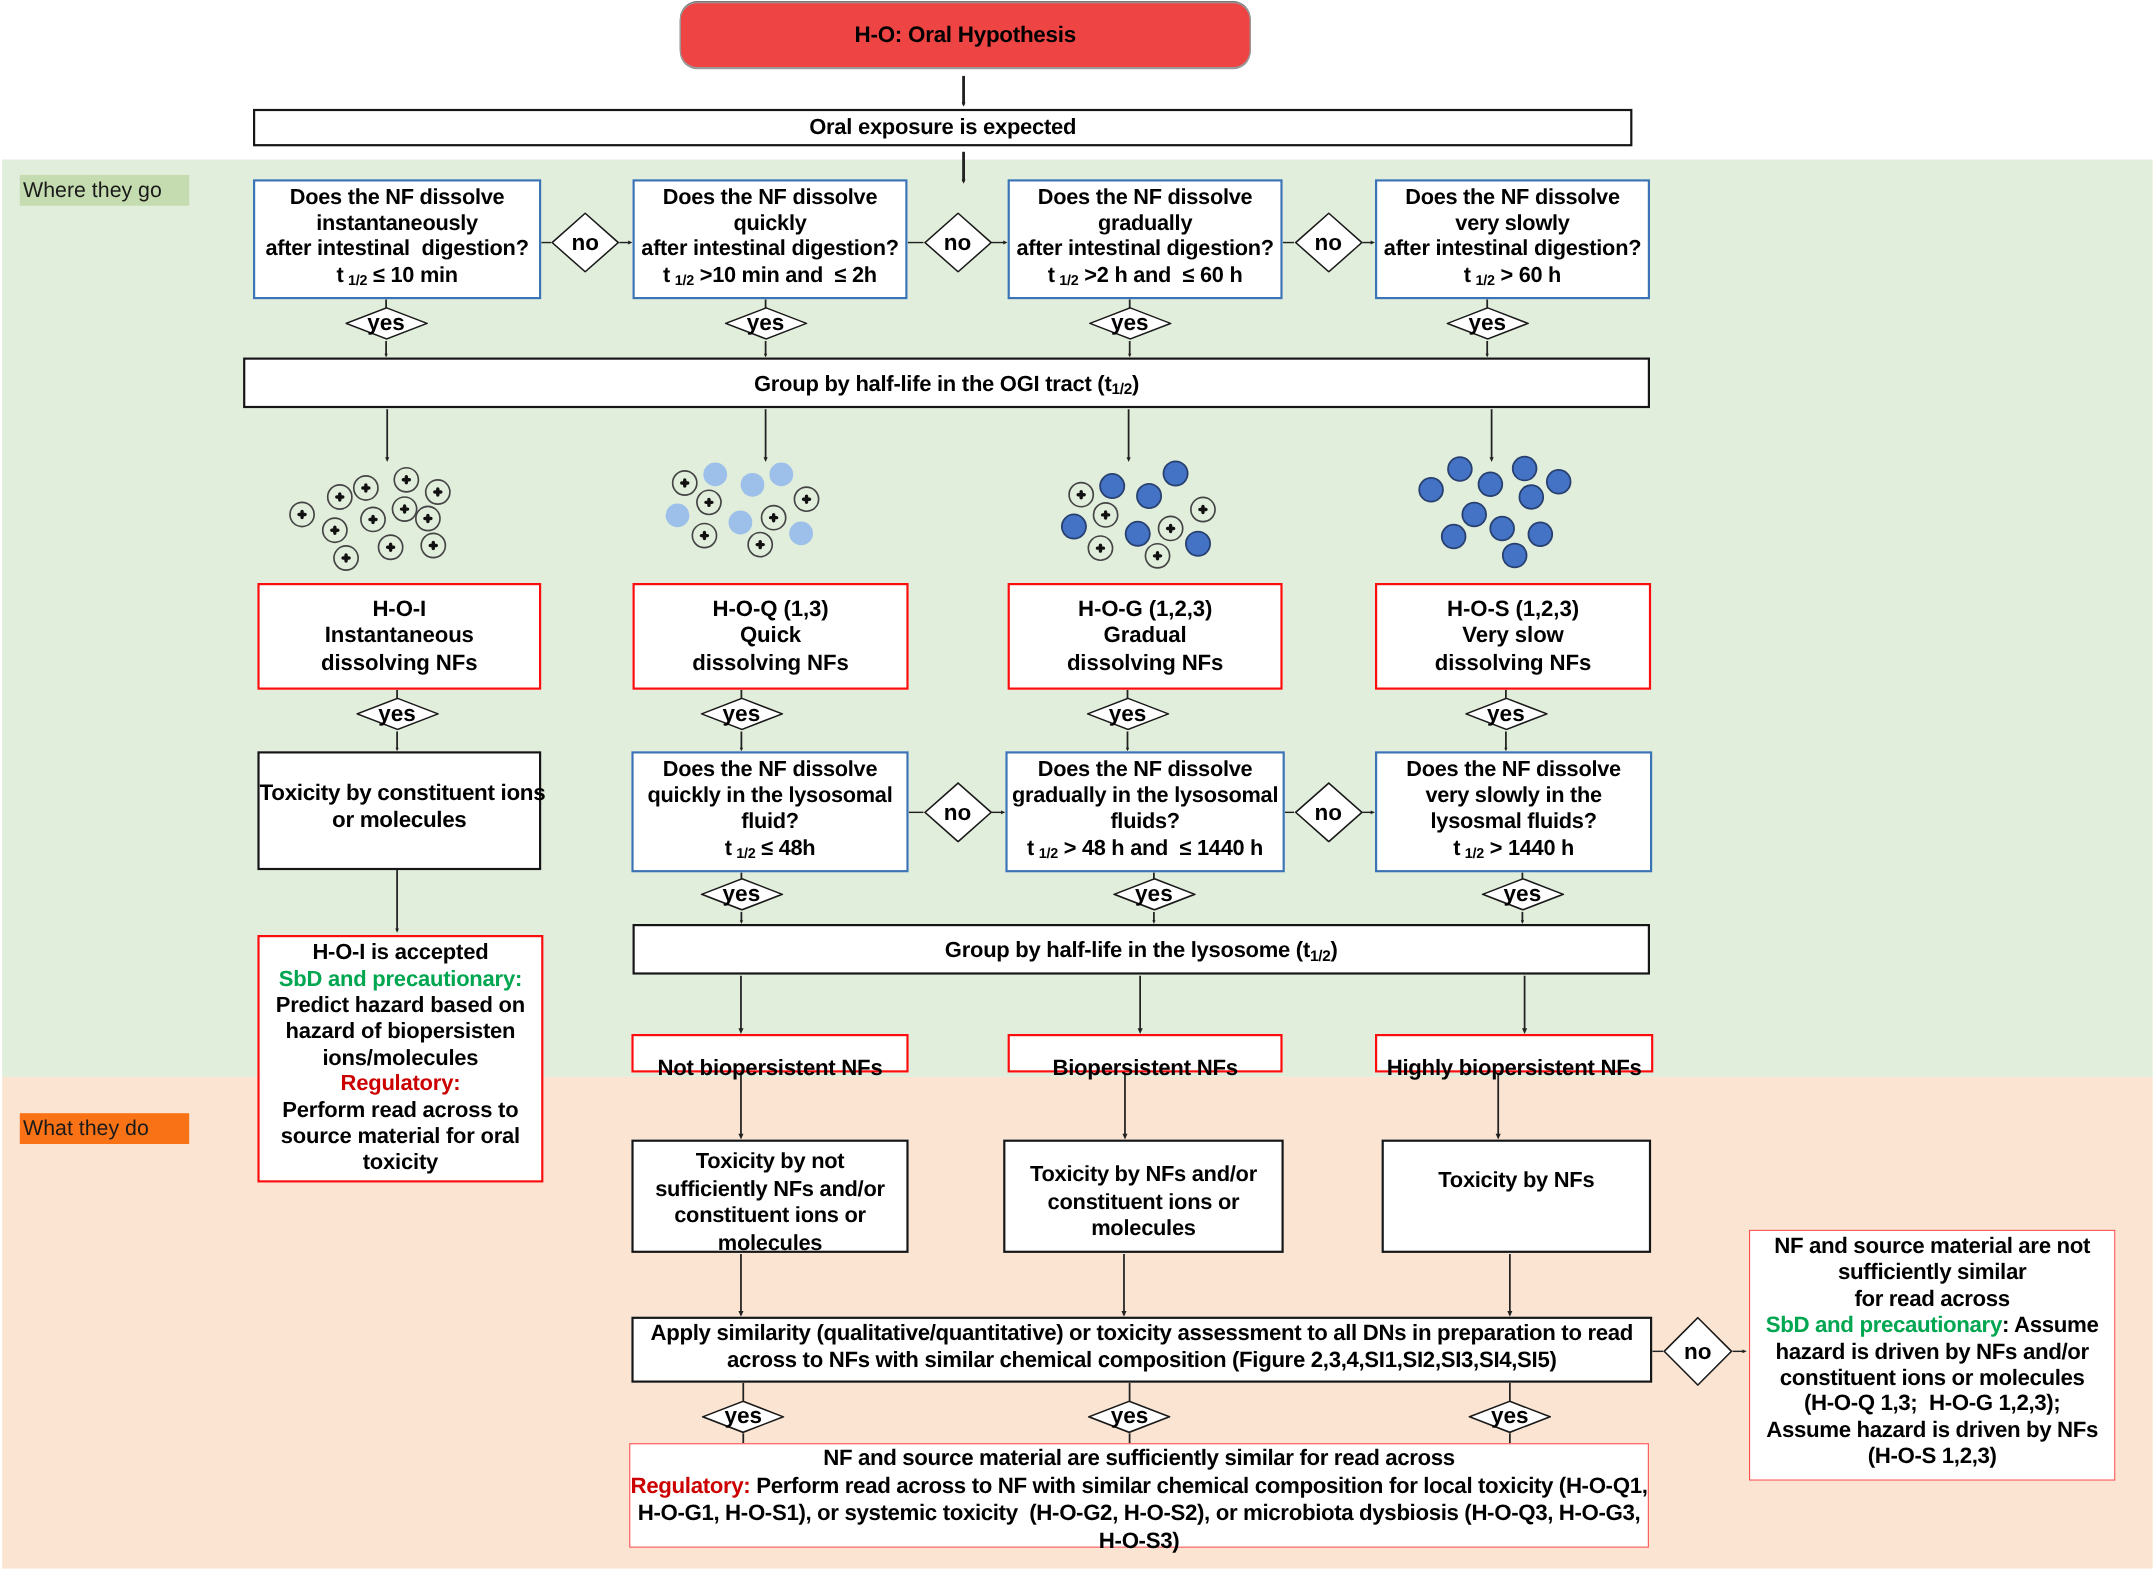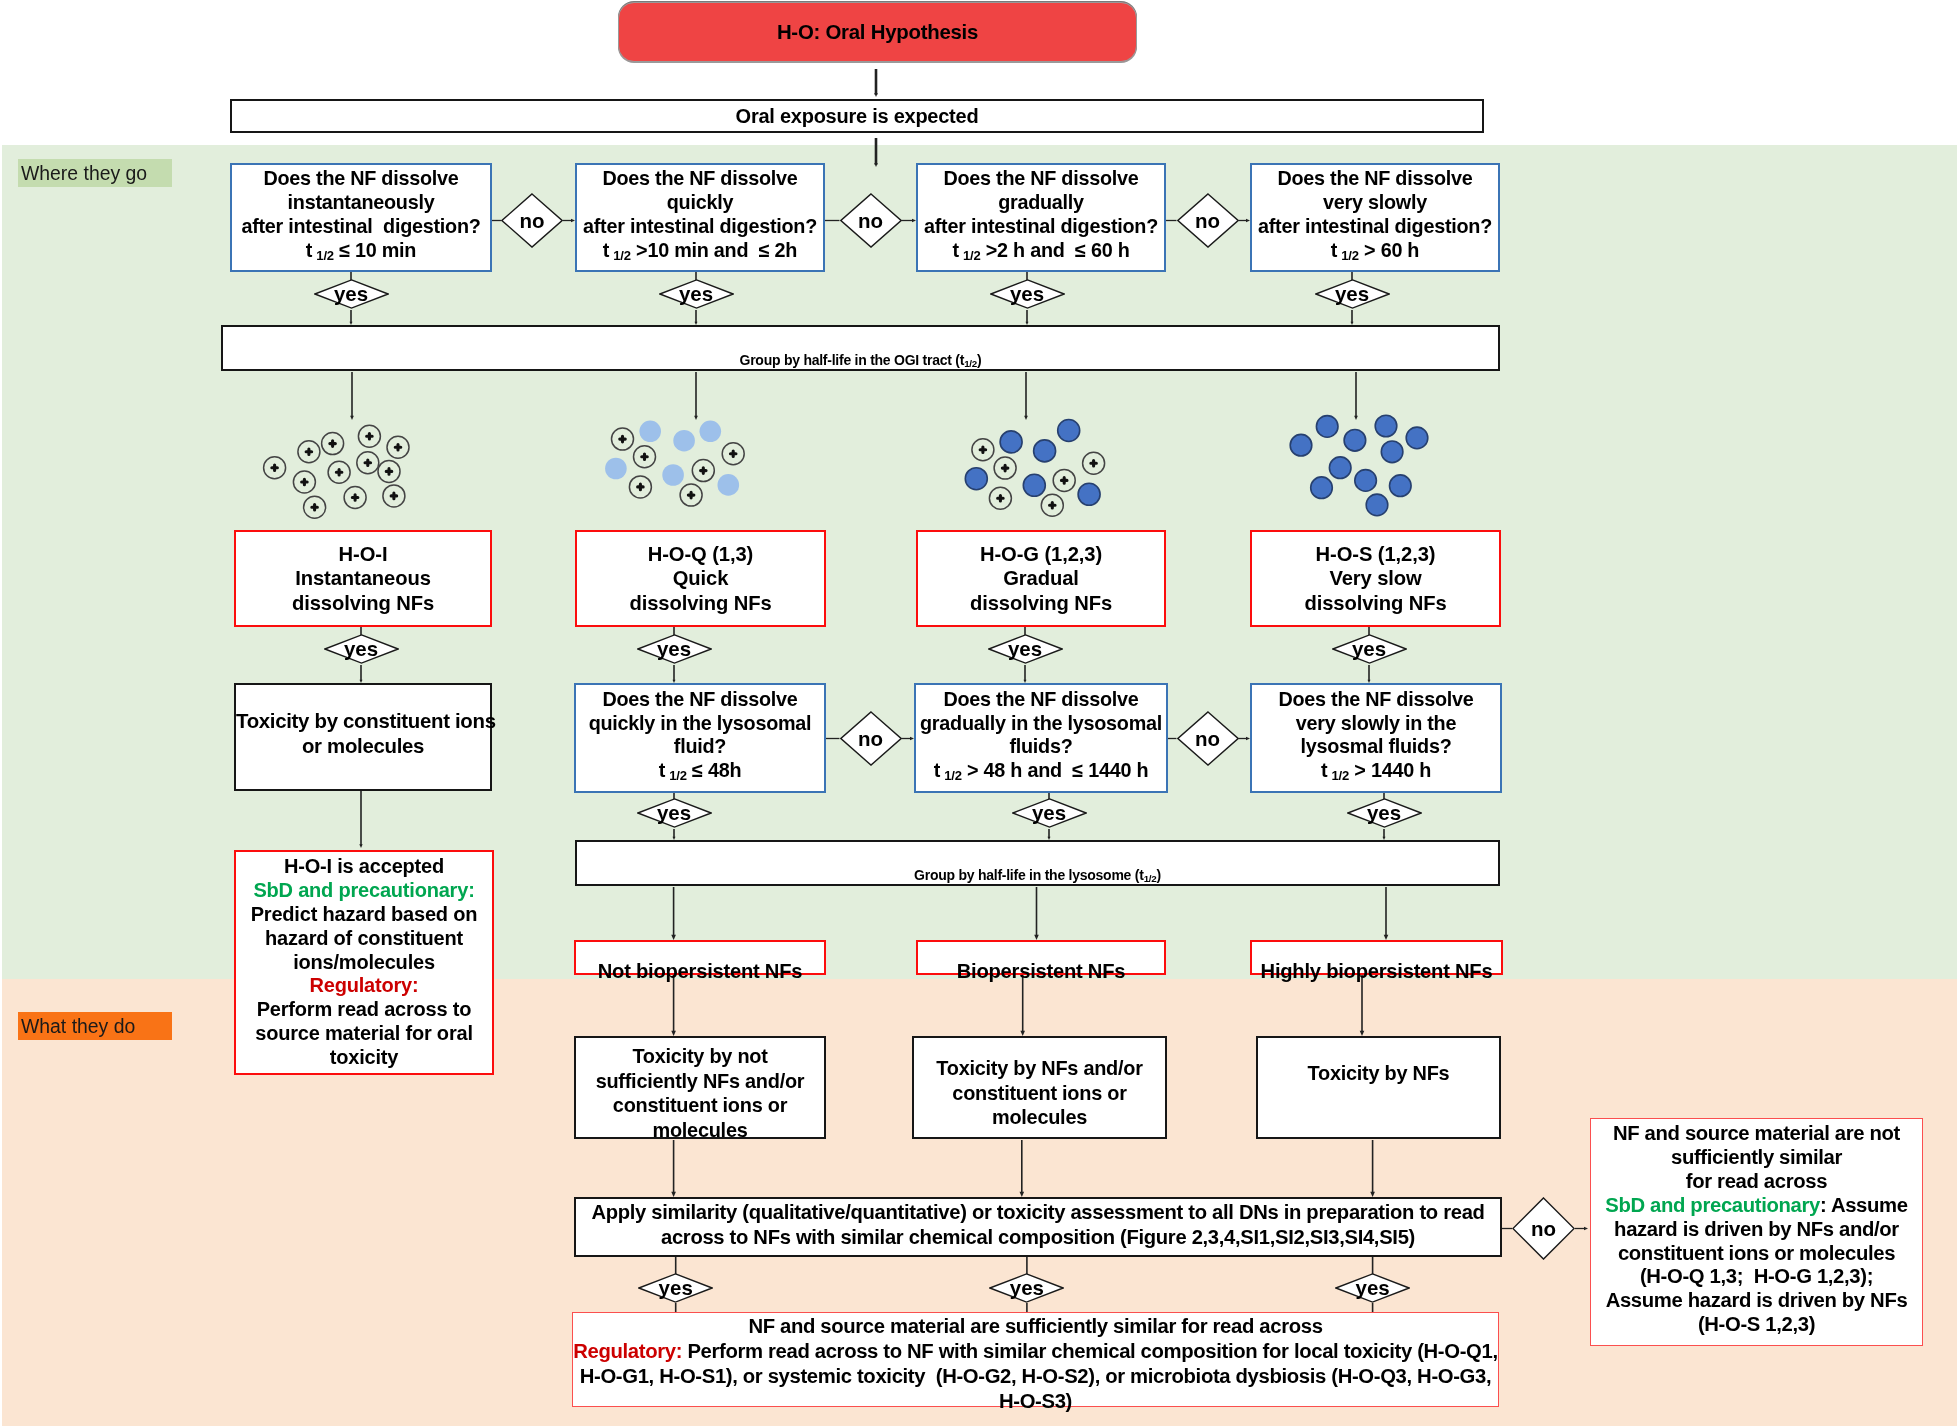--- a/index.html
+++ b/index.html
@@ -33,21 +33,21 @@
   .qline{white-space:pre;}
   .gap{font-size:0.8em;}
   .sub{font-size:0.66em;vertical-align:-0.26em;letter-spacing:-0.2px;}
   .sub2{font-size:0.70em;vertical-align:-0.24em;}
   .q1,.q2{font-size:19.8px;letter-spacing:-0.25px;line-height:23.8px;}
   .cls{font-size:20.2px;line-height:24.5px;letter-spacing:-0.1px;}
   .pers{font-size:20.2px;letter-spacing:-0.25px;align-items:flex-start;padding-top:18px;}
   .tox{font-size:19.9px;line-height:24.5px;letter-spacing:-0.25px;align-items:center;padding-top:11px;}
   .tox-single{align-items:flex-start;padding-top:23px;}
   .toxions{font-size:20.4px;line-height:25px;letter-spacing:-0.3px;align-items:flex-start;padding-top:24px;}
-  .grp{font-size:14px;letter-spacing:-0.25px;align-items:flex-end;padding-top:3px;}
+  .grp{font-size:20px;letter-spacing:-0.25px;align-items:center;padding-top:3px;}
   .apply{font-size:20.2px;line-height:25.3px;letter-spacing:-0.3px;align-items:flex-start;padding-top:1px;}
   .accepted{font-size:20px;line-height:23.9px;letter-spacing:-0.2px;}
   .notsim{font-size:20.3px;line-height:23.9px;letter-spacing:-0.35px;align-items:flex-start;padding-top:3px;}
   .simbox{font-size:20.3px;line-height:24.9px;letter-spacing:-0.35px;align-items:flex-start;padding-top:1px;}
   .sbd{color:#00a650;}
   .reg{color:#cc0000;}
   svg{display:block;}
 </style>
 </head>
 <body>
@@ -471,21 +471,21 @@
     <span>yes</span>
   </div>
   <div class="node black grp" style="left:575px;top:840px;width:925px;height:46px;">
     <span><span>Group by half-life in the lysosome (t</span><span class="sub2">1/2</span><span>)</span></span>
   </div>
   <div class="node red accepted" style="left:234px;top:850px;width:260px;height:225px;">
     <div class="qtext">
       <div class="qline"><span>H-O-I is accepted</span></div>
       <div class="qline"><span class="sbd">SbD and precautionary:</span></div>
       <div class="qline"><span>Predict hazard based on</span></div>
-      <div class="qline"><span>hazard of constituent</span></div>
+      <div class="qline"><span>hazard of biopersisten</span></div>
       <div class="qline"><span>ions/molecules</span></div>
       <div class="qline"><span class="reg">Regulatory:</span></div>
       <div class="qline"><span>Perform read across to</span></div>
       <div class="qline"><span>source material for oral</span></div>
       <div class="qline"><span>toxicity</span></div>
     </div>
   </div>
   <div class="node red pers" style="left:574px;top:940px;width:252px;height:35px;">
     <span>Not biopersistent NFs</span>
   </div>

